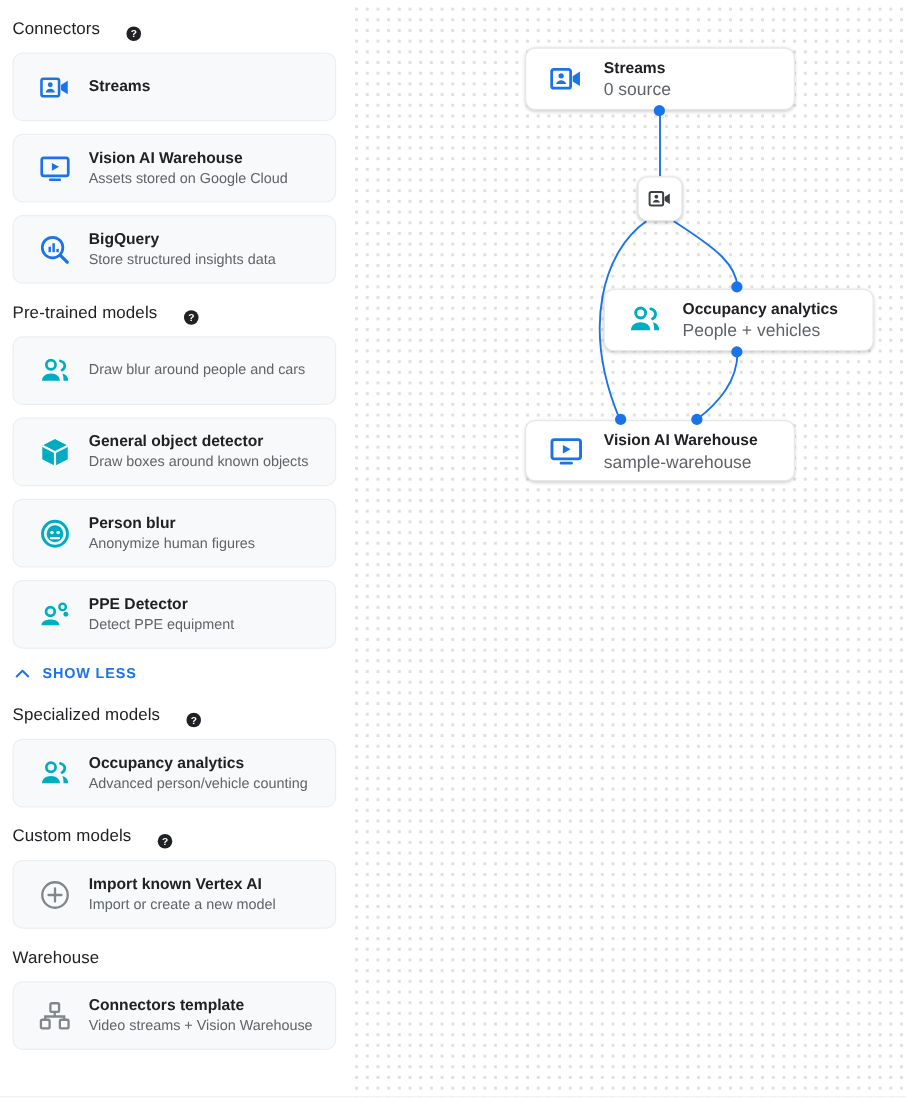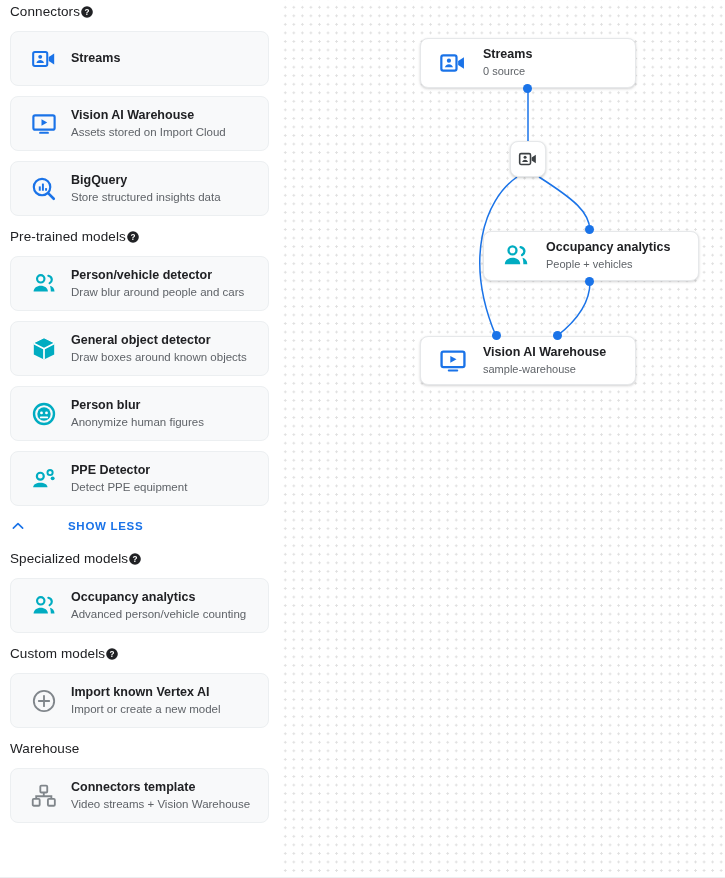--- a/index.html
+++ b/index.html
@@ -14,24 +14,24 @@
   
   .sidebar {
     width: 279px; height: 878px;
     background: #ffffff;
     padding: 0 0 0 0;
     overflow: hidden;
     position: relative;
     flex: 0 0 279px;
   }
   .section-head {
-    display: flex; align-items: center; gap: 0;
+    display: flex; align-items: flex-end; gap: 20px;
     padding: 0 10px;
     height: 22px;
-    margin-top: 1px;
+    margin-top: 12px;
     margin-bottom: 8px;
   }
   .section-head .title {
     font-size: 13.5px; color: #202124; letter-spacing: .1px; line-height: 22px;
   }
   .help-icon { width: 14px; height: 14px; display: block; flex: 0 0 14px; }
 
   .card {
     position: relative;
     margin: 0 10px 10px 10px;
@@ -46,21 +46,21 @@
   .card .ic { width: 26px; height: 26px; flex: 0 0 26px; margin: 0 14px 0 10px; display:block; }
   .card .txt { display: flex; flex-direction: column; gap: 2px; }
   .card .nm { font-size: 12.5px; font-weight: bold; color: #202124; line-height: 15px; }
   .card .ds { font-size: 11.5px; color: #5f6368; line-height: 15px; }
 
   .show-less {
     display: flex; align-items: center; gap: 8px;
     padding: 0 10px; margin: 6px 0 12px 0; height: 20px;
     color: #1a73e8; cursor: pointer;
   }
-  .show-less .lbl { font-size: 11.5px; font-weight: bold; letter-spacing: .7px; margin-left: 34px; }
+  .show-less .lbl { font-size: 11.5px; font-weight: bold; letter-spacing: .7px; }
   .chev { width: 16px; height: 16px; display:block; }
 
   
   .canvas {
     position: relative;
     flex: 1 1 auto;
     height: 878px;
     background-color: #ffffff;
     background-image: radial-gradient(#e0e0e0 1.1px, transparent 1.2px);
     background-size: 8.55px 8.55px;
@@ -74,21 +74,21 @@
     background: #fff;
     border: 1px solid #e6e8ea;
     border-radius: 8px;
     box-shadow: 0 1px 3px rgba(60,64,67,.16), 0 1px 2px rgba(60,64,67,.08);
     display: flex; align-items: center;
     cursor: pointer;
   }
   .node .ic { width: 28px; height: 28px; flex: 0 0 28px; margin: 0 16px 0 18px; display:block; }
   .node .txt { display: flex; flex-direction: column; gap: 2px; }
   .node .nm { font-size: 12.5px; font-weight: bold; color: #202124; line-height: 15px; }
-  .node .ds { font-size: 11px; color: #5f6368; line-height: 15px; }
+  .node .ds { font-size: 14px; color: #5f6368; line-height: 15px; }
 
   .mininode {
     position: absolute;
     width: 36px; height: 36px;
     background: #fff; border: 1px solid #e6e8ea; border-radius: 8px;
     box-shadow: 0 1px 3px rgba(60,64,67,.18), 0 1px 2px rgba(60,64,67,.1);
     display: flex; align-items: center; justify-content: center;
     cursor: pointer;
   }
   .mininode .ic { width: 20px; height: 20px; display:block; }
@@ -130,21 +130,21 @@
     </div>
 
     <div class="card">
       <svg class="ic" viewBox="0 0 24 24">
         <rect x="2.2" y="4" width="19.6" height="13.2" rx="1.6" fill="none" stroke="#1a73e8" stroke-width="2"></rect>
         <path d="M9.7 7.7 15 10.6l-5.3 2.9z" fill="#1a73e8"></path>
         <rect x="7.5" y="19.2" width="9" height="1.9" rx=".9" fill="#1a73e8"></rect>
       </svg>
       <div class="txt">
         <span class="nm">Vision AI Warehouse</span>
-        <span class="ds">Assets stored on Import Cloud</span>
+        <span class="ds">Assets stored on Google Cloud</span>
       </div>
     </div>
 
     <div class="card">
       <svg class="ic" viewBox="0 0 24 24">
         <circle cx="10.2" cy="10.2" r="7.6" fill="none" stroke="#1a73e8" stroke-width="2"></circle>
         <rect x="7.2" y="9.6" width="1.8" height="4" fill="#1a73e8"></rect>
         <rect x="10.1" y="7" width="1.8" height="6.6" fill="#1a73e8"></rect>
         <rect x="13" y="11.2" width="1.8" height="2.4" fill="#1a73e8"></rect>
         <path d="M15.8 15.8 21 21" stroke="#1a73e8" stroke-width="2.4" stroke-linecap="round" fill="none"></path>
@@ -164,21 +164,20 @@
     </div>
 
     <div class="card">
       <svg class="ic" viewBox="0 0 24 24">
         <circle cx="9" cy="7.2" r="3.4" fill="none" stroke="#00acc1" stroke-width="2"></circle>
         <path d="M2.4 19c0-3.4 3-5.4 6.6-5.4s6.6 2 6.6 5.4z" fill="#00acc1"></path>
         <path d="M16 4.4c2 .5 3.2 1.9 3.2 3.6 0 1.4-.8 2.5-2 3.2" fill="none" stroke="#00acc1" stroke-width="2" stroke-linecap="round"></path>
         <path d="M17.5 13.6c2.6.6 4.2 2.5 4.2 5.4h-3.4c0-2.2-.3-3.9-.8-5.4z" fill="#00acc1"></path>
       </svg>
       <div class="txt">
-        <span class="nm">Person/vehicle detector</span>
         <span class="ds">Draw blur around people and cars</span>
       </div>
     </div>
 
     <div class="card">
       <svg class="ic" viewBox="0 0 24 24">
         <path d="M12 2.2 21.4 7v10L12 21.8 2.6 17V7z" fill="#00acc1"></path>
         <path d="M12 2.2 21.4 7 12 11.8 2.6 7z" fill="#00acc1"></path>
         <path d="M12 11.8V21.8" stroke="#ffffff" stroke-width="1.6"></path>
         <path d="M2.6 7 12 11.8 21.4 7" fill="none" stroke="#ffffff" stroke-width="1.6"></path>

